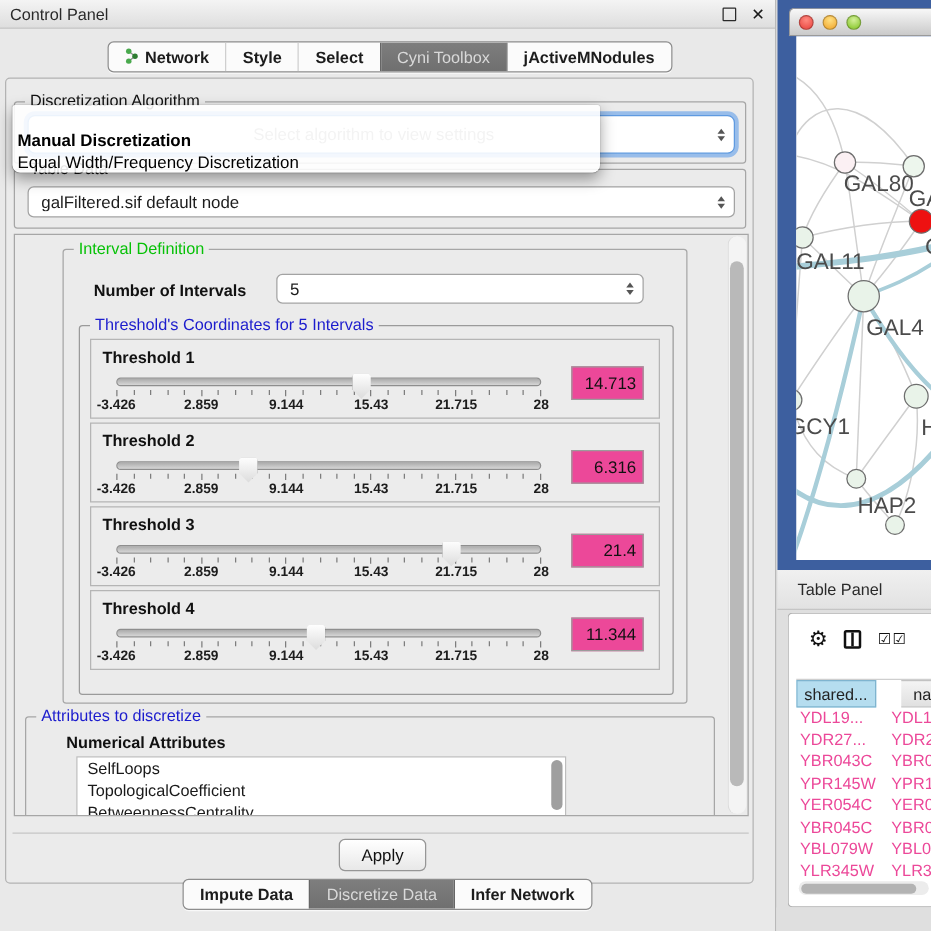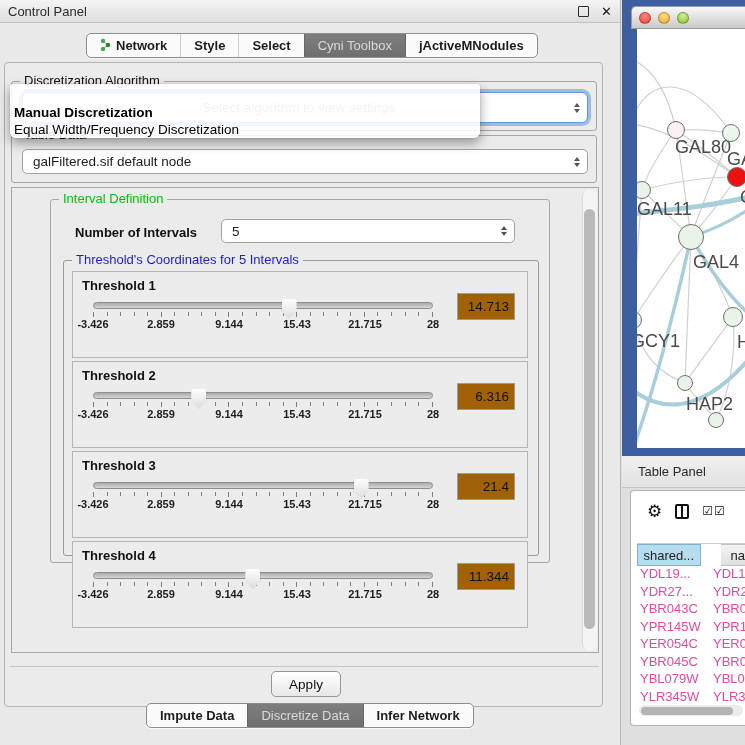--- a/index.html
+++ b/index.html
@@ -50,35 +50,35 @@
     box-shadow:0 5px 12px rgba(0,0,0,.38),0 0 1px rgba(0,0,0,.4);}
   .popup .opt{position:absolute;left:4px;font-size:13.5px;color:#000;white-space:nowrap;}
   .popup .opt.b{font-weight:bold;}
   
   .scrollpane{position:absolute;left:10px;top:186px;width:588px;height:466px;background:#ebebeb;
     border:1px solid #a6a6a6;box-sizing:border-box;overflow:hidden;}
   .vsb-track{position:absolute;right:1px;top:1px;width:14px;height:462px;background:#f4f4f4;border-left:1px solid #dcdcdc;border-radius:7px;}
   .vsb-thumb{position:absolute;right:2px;top:20px;width:11px;height:420px;background:#b9b9b9;border-radius:6px;}
   
   .thpanel{position:relative;background:#ececec;border:1px solid #b5b5b5;box-sizing:border-box;
-    width:456px;height:87px;margin:0 0 3px 0;}
+    width:456px;height:64px;margin:0 0 3px 0;}
   .thlabel{position:absolute;left:9px;top:6px;font-size:13px;font-weight:bold;color:#111;}
   .sliderwrap{position:absolute;left:20px;top:30px;width:340px;}
   .track{position:relative;height:7px;border-radius:4px;background:linear-gradient(#ababab,#d6d6d6);
     border:1px solid #8e8e8e;box-sizing:border-box;}
   .thumb{position:absolute;top:-4px;width:15px;height:20px;
     background:linear-gradient(#fefefe,#dcdcdc);
     clip-path:polygon(50% 100%,0 62%,0 10%,12% 0,88% 0,100% 10%,100% 62%);
     filter:drop-shadow(0 0 1px #777);}
   .ticks{display:flex;justify-content:space-between;margin-top:3px;height:5px;}
   .tick{width:1px;background:#7d7d7d;height:4px;}
   .tick.major{height:5px;}
   .axlabels{position:relative;height:12px;margin-top:1px;}
   .axlabels span{position:absolute;transform:translateX(-50%);font-size:11px;font-weight:bold;color:#1d1d1d;white-space:nowrap;}
-  .valbox{position:absolute;right:12px;top:21px;width:58px;height:27px;background:#a16207;border:1px solid #9b9b9b;
+  .valbox{position:absolute;right:12px;top:21px;width:58px;height:27px;background:#ec4899;border:1px solid #9b9b9b;
     box-sizing:border-box;font-size:13.5px;color:#111;text-align:right;padding:5px 5px 0 0;}
   
   .attrlist{position:absolute;background:#fff;border:1px solid #bdbdbd;box-sizing:border-box;overflow:hidden;}
   .attrlist .li{font-size:13px;color:#1a1a1a;padding:1px 0 1px 8px;line-height:15.5px;}
   .list-vsb{position:absolute;right:2px;top:2px;width:9px;height:40px;background:#9f9f9f;border-radius:5px;}
   
   .applysep{position:absolute;left:5px;top:603px;width:589px;border-top:1px solid #c6c6c6;}
   .btn{position:absolute;background:linear-gradient(#ffffff,#e8e8e8);border:1px solid #969696;border-radius:5px;
     font-size:13.5px;color:#111;display:flex;align-items:center;justify-content:center;}
   
@@ -370,20 +370,32 @@
                     <span style="left: 80%;">21.715</span>
                     <span style="left: 100%;">28</span>
                   </div>
                 </div>
                 <div class="valbox">11.344</div>
               </div>
             </div>
         </div>
       </div>
 
+      <div class="group" style="left:8px;top:385px;width:552px;height:92px;">
+        <span class="gtitle blue">Attributes to discretize</span>
+        <span style="position:absolute;left:32px;top:12px;font-size:13px;font-weight:bold;color:#111;">Numerical Attributes</span>
+        <div class="attrlist" style="left:40px;top:31px;width:392px;height:58px;">
+          <div id="attr-items">
+              <div class="li">SelfLoops</div>
+              <div class="li">TopologicalCoefficient</div>
+              <div class="li">BetweennessCentrality</div>
+            </div>
+          <div class="list-vsb"></div>
+        </div>
+      </div>
 
       <div class="vsb-track">
           <div class="vsb-thumb"></div>
         </div>
     </div>
 
     <div class="applysep"></div>
     <div class="btn" style="left:266px;top:608px;width:68px;height:24px;">
       <span>Apply</span>
     </div>

